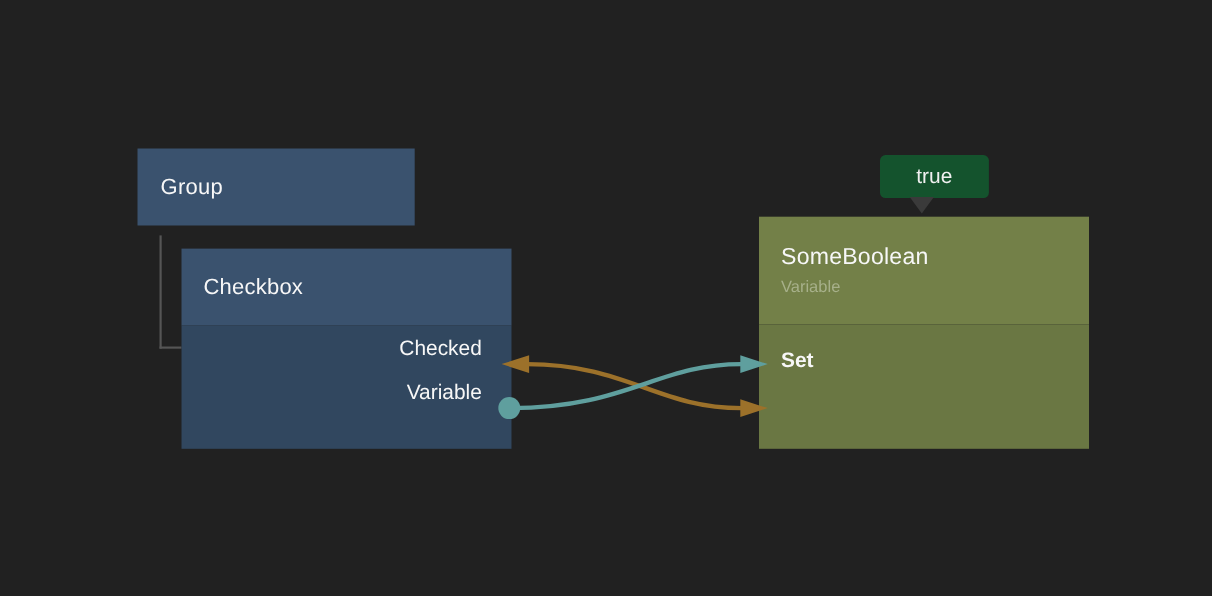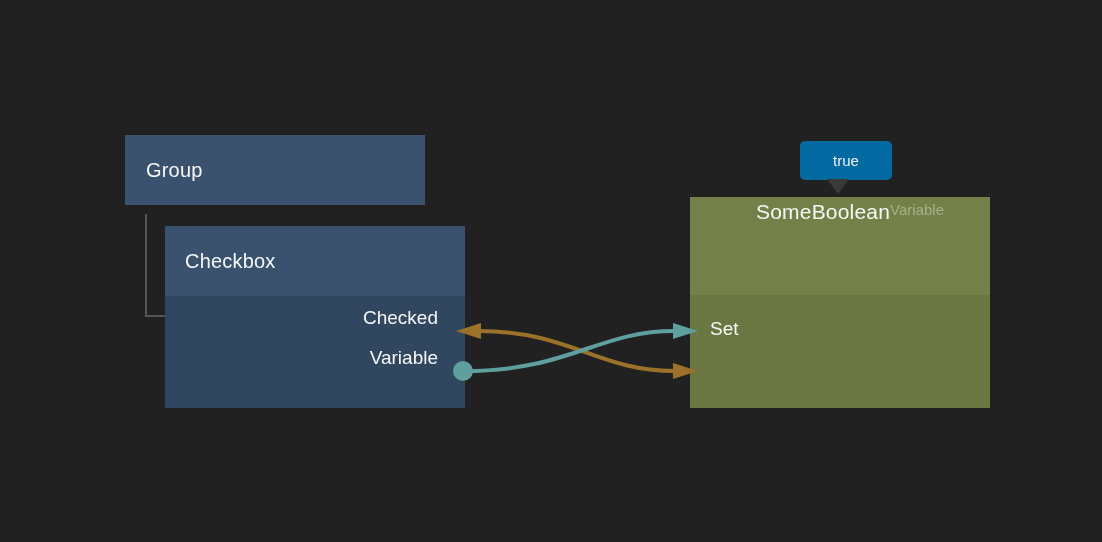--- a/index.html
+++ b/index.html
@@ -14,21 +14,21 @@
     width: 1102px;
     height: 542px;
     background: #212121;
     overflow: hidden;
   }
 
   
   .node { position: absolute; }
 
   .node-group {
-    left: 125px; top: 135px; width: 300px; height: 70px;
+    left: 125px; top: 135px; width: 252px; height: 70px;
     background: #3a526e;
     display: flex; align-items: center;
     padding-left: 21px;
   }
   .node-title {
     color: #f7f7f7;
     font-size: 20px;
     letter-spacing: .2px;
     white-space: nowrap;
   }
@@ -40,61 +40,61 @@
     padding-left: 20px;
   }
   .node-checkbox .node-body {
     height: 112px; background: #31475f;
     padding-top: 2px;
   }
 
   .node-someboolean { left: 690px; top: 197px; width: 300px; height: 211px; }
   .node-someboolean .node-header {
     height: 98px; background: #738048;
-    display: flex; flex-direction: row; justify-content: center;
+    display: flex; flex-direction: column; justify-content: center;
     padding-left: 20px;
   }
   .node-someboolean .node-header .node-title { font-size: 21px; line-height: 29px; }
   .node-subtitle {
     color: #a7b08a;
     font-size: 15px;
     line-height: 26px;
   }
   .node-someboolean .node-body {
     height: 113px; background: #6a7743;
     padding-top: 14px;
   }
 
   .port-row {
     height: 40px;
     display: flex; align-items: center;
     color: #f7f7f7;
     font-size: 19px;
   }
   .port-row.align-right { justify-content: flex-end; padding-right: 27px; }
-  .port-row.align-left  { justify-content: flex-start; padding-left: 20px; }
+  .port-row.align-left  { justify-content: flex-start; padding-left: 20px; font-weight: bold; }
 
   
   .hier-v {
     position: absolute; left: 145px; top: 214px;
     width: 2px; height: 103px; background: #555555;
   }
   .hier-h {
     position: absolute; left: 145px; top: 315px;
     width: 20px; height: 2px; background: #555555;
   }
 
   
   .tooltip {
     position: absolute; left: 800px; top: 141px;
     min-width: 75px; height: 39px;
-    background: #0369a1;
+    background: #14532d;
     border-radius: 5px;
     color: #f0f0f0;
-    font-size: 15px;
+    font-size: 19px;
     display: flex; align-items: center; justify-content: center;
     padding: 0 33px;
     z-index: 6;
   }
   .tooltip-tail {
     position: absolute; left: 827px; top: 179px;
     width: 0; height: 0;
     border-left: 11px solid transparent;
     border-right: 11px solid transparent;
     border-top: 15px solid #3a3a3a;

